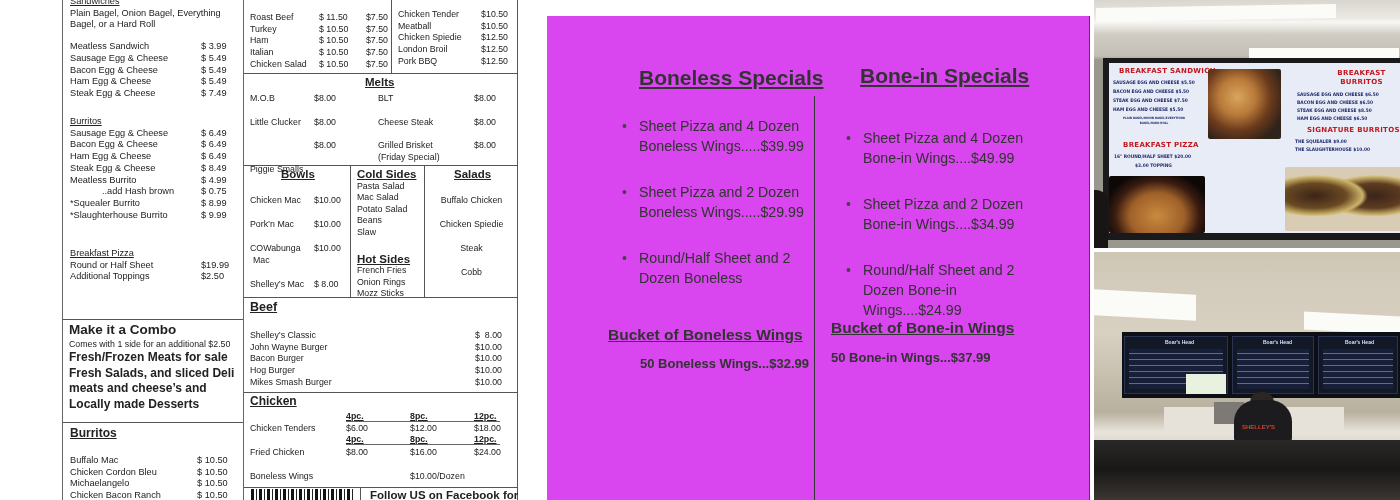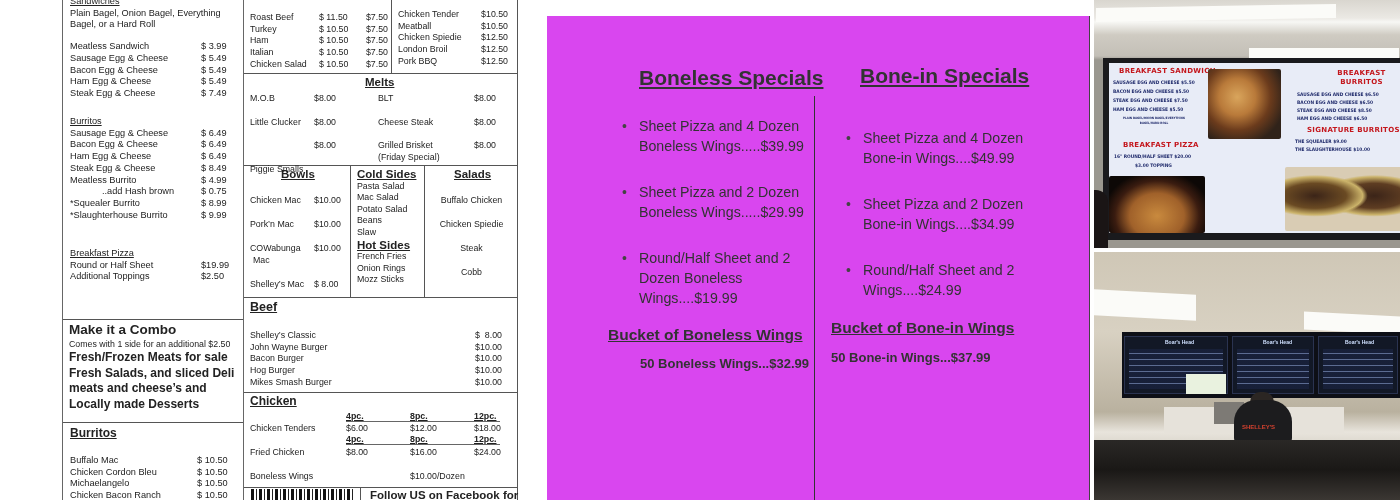--- a/index.html
+++ b/index.html
@@ -256,21 +256,21 @@
   <div class="abs" style="left:6px; top:283px;">Shelley’s Mac</div>
   <div class="abs" style="left:70px; top:283px;">$ 8.00</div>
 
   <div class="abs" style="left:113px; top:173px; line-height:11.6px;">
     <div class="sec-h">Cold Sides</div>
     <div>Pasta Salad</div>
     <div>Mac Salad</div>
     <div>Potato Salad</div>
     <div>Beans</div>
     <div>Slaw</div>
-    <div class="sec-h" style="margin-top:1px;">Hot Sides</div>
+    <div class="sec-h" style="margin-top:15px;">Hot Sides</div>
     <div>French Fries</div>
     <div>Onion Rings</div>
     <div>Mozz Sticks</div>
   </div>
 
   <div class="abs sec-h" style="left:210px; top:173px;">Salads</div>
   <div class="abs" style="left:181px; width:93px; text-align:center; top:199px;">Buffalo Chicken</div>
   <div class="abs" style="left:181px; width:93px; text-align:center; top:223px;">Chicken Spiedie</div>
   <div class="abs" style="left:181px; width:93px; text-align:center; top:247px;">Steak</div>
   <div class="abs" style="left:181px; width:93px; text-align:center; top:271px;">Cobb</div>
@@ -330,40 +330,40 @@
         <div>Sheet Pizza and 4 Dozen</div>
         <div>Boneless Wings.....$39.99</div>
       </li>
     <li>
         <div>Sheet Pizza and 2 Dozen</div>
         <div>Boneless Wings.....$29.99</div>
       </li>
     <li>
         <div>Round/Half Sheet and 2</div>
         <div>Dozen Boneless</div>
-        <div>Wings....$19.99</div>
       </li>
   </ul>
   <div class="bucket-h" style="left:61px; top:310px;">Bucket of Boneless Wings</div>
   <div class="bucket-t" style="left:93px; top:340px;">50 Boneless Wings...$32.99</div>
 
   <div class="divider"></div>
 
   <div class="sp-title" style="left:313px; top:48px;">Bone-in Specials</div>
   <ul class="sp-list" style="left:316px; top:112px; width:170px;">
     <li>
         <div>Sheet Pizza and 4 Dozen</div>
         <div>Bone-in Wings....$49.99</div>
       </li>
     <li>
         <div>Sheet Pizza and 2 Dozen</div>
         <div>Bone-in Wings....$34.99</div>
       </li>
     <li>
         <div>Round/Half Sheet and 2</div>
+        <div>Dozen Bone-in</div>
         <div>Wings....$24.99</div>
       </li>
   </ul>
   <div class="bucket-h" style="left:284px; top:303px;">Bucket of Bone-in Wings</div>
   <div class="bucket-t" style="left:284px; top:334px;">50 Bone-in Wings...$37.99</div>
 
   <div class="rb"></div>
 </div>
 
 <div class="photo ph1">

